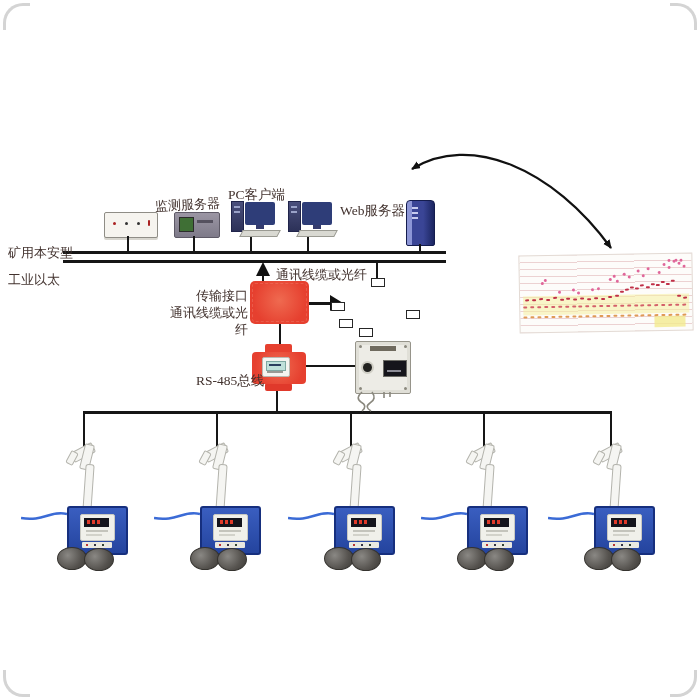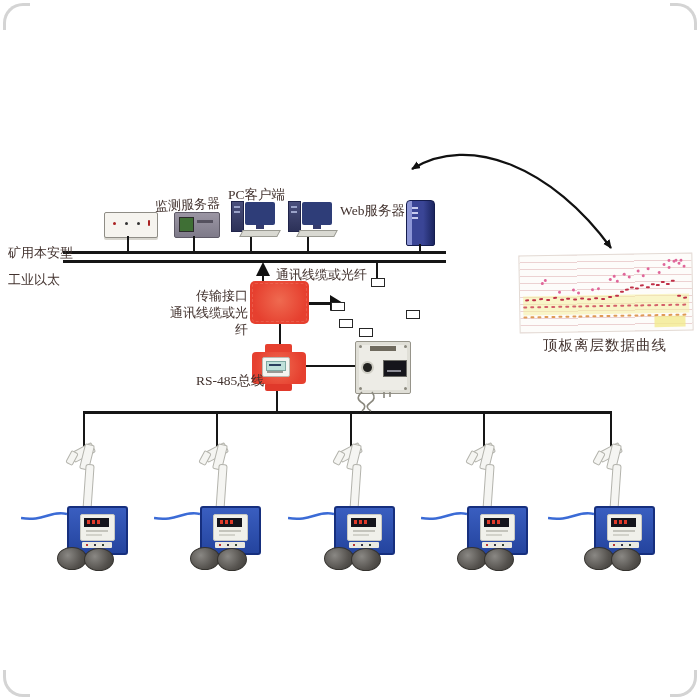--- a/index.html
+++ b/index.html
@@ -323,21 +323,20 @@
         <i style="left: 66%; top: 79%; width: 4px; height: 2px; background: rgb(224, 154, 85); border-radius: 1px;"></i>
         <i style="left: 70%; top: 79%; width: 4px; height: 2px; background: rgb(224, 154, 85); border-radius: 1px;"></i>
         <i style="left: 74%; top: 79%; width: 4px; height: 2px; background: rgb(224, 154, 85); border-radius: 1px;"></i>
         <i style="left: 78%; top: 79%; width: 4px; height: 2px; background: rgb(224, 154, 85); border-radius: 1px;"></i>
         <i style="left: 82%; top: 79%; width: 4px; height: 2px; background: rgb(224, 154, 85); border-radius: 1px;"></i>
         <i style="left: 86%; top: 79%; width: 4px; height: 2px; background: rgb(224, 154, 85); border-radius: 1px;"></i>
         <i style="left: 90%; top: 79%; width: 4px; height: 2px; background: rgb(224, 154, 85); border-radius: 1px;"></i>
         <i style="left: 94%; top: 79%; width: 4px; height: 2px; background: rgb(224, 154, 85); border-radius: 1px;"></i>
       </span>
   </div>
-  <div class="chart-caption">顶板离层数据曲线</div>
 
   <svg class="overlay" width="700" height="700" viewBox="0 0 700 700">
     <defs>
       <marker id="ah" markerWidth="10" markerHeight="10" refX="8" refY="4" orient="auto" markerUnits="userSpaceOnUse">
         <path d="M0,0 L9,4 L0,8 z" fill="#111"></path>
       </marker>
       <marker id="ahs" markerWidth="10" markerHeight="10" refX="8" refY="4" orient="auto-start-reverse" markerUnits="userSpaceOnUse">
         <path d="M0,0 L9,4 L0,8 z" fill="#111"></path>
       </marker>
     </defs>

